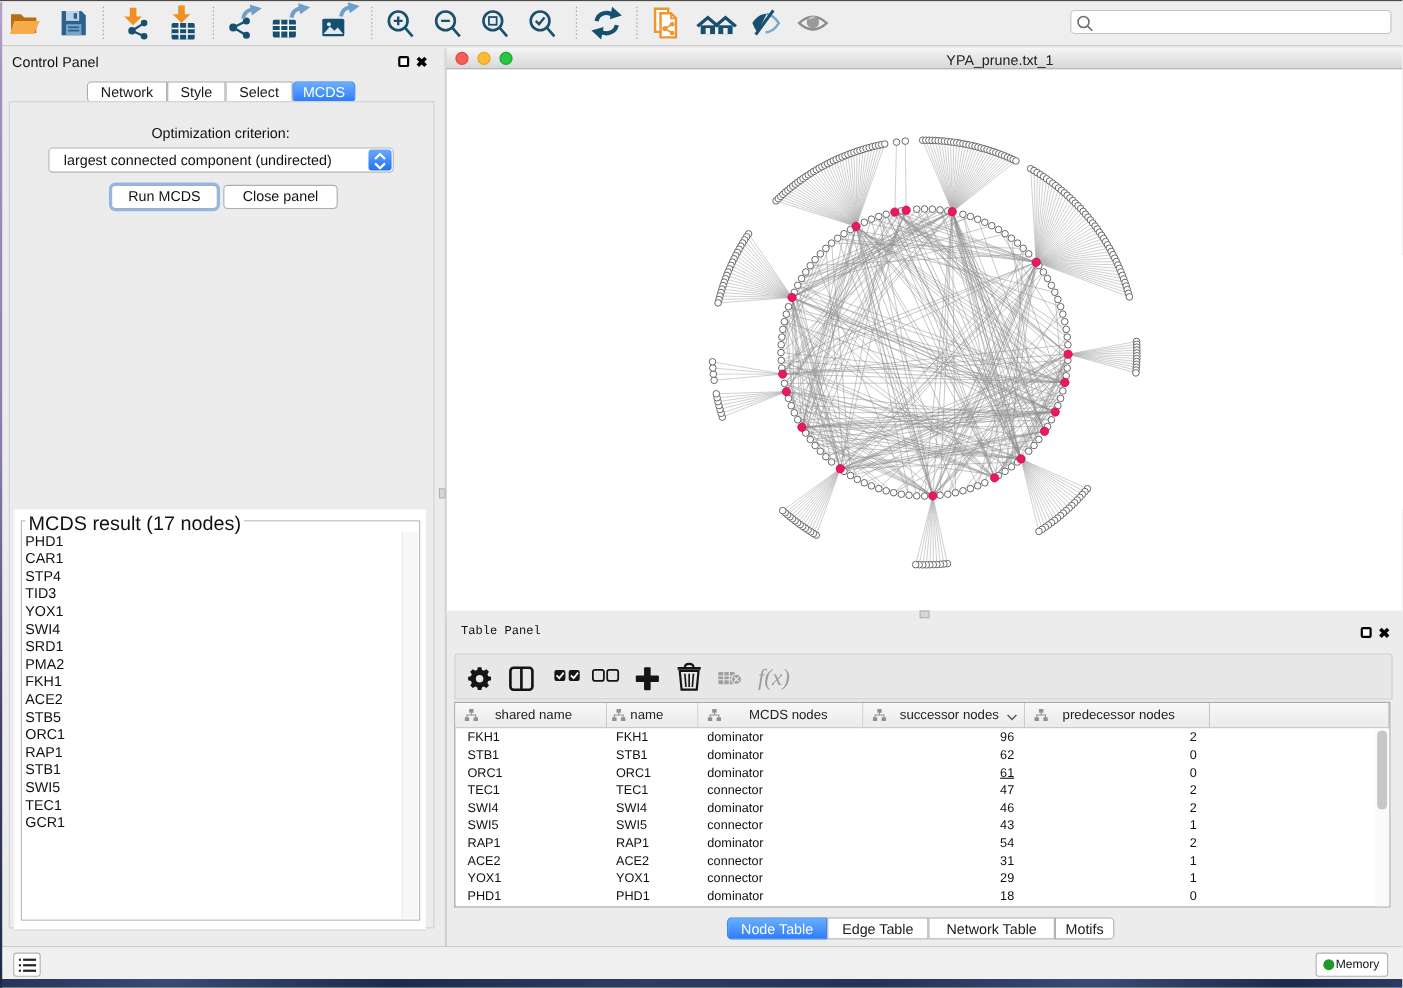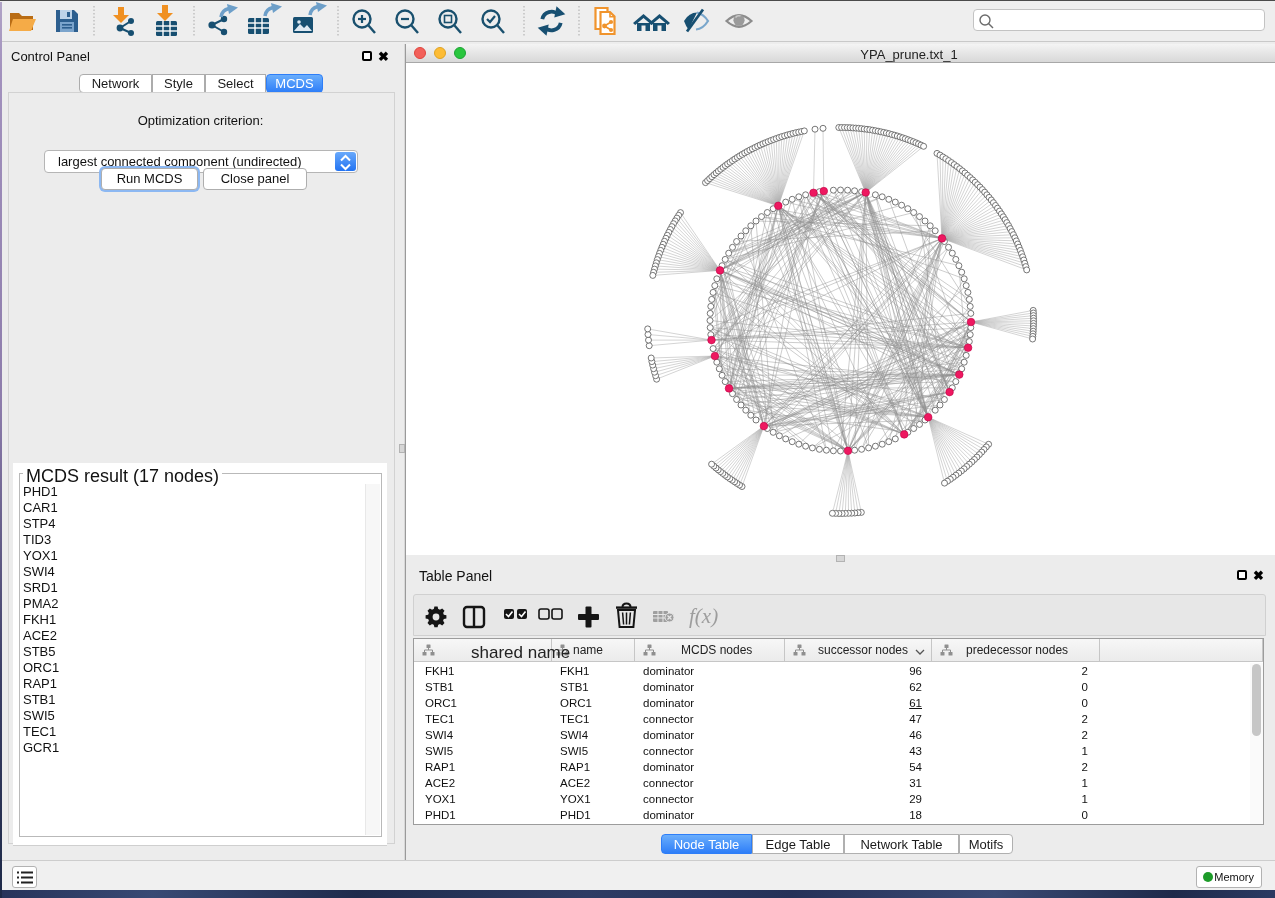--- a/index.html
+++ b/index.html
@@ -16,21 +16,21 @@
 
 
 #cpanel { position:absolute; left:2px; top:44px; width:402px; height:816px; background:#ececec; }
 #cp-title { position:absolute; left:11px; top:49px; font-size:13px; color:#111; }
 .winbox { position:absolute; width:10px; height:10px; border:2px solid #000; background:#fff; border-radius:2px; }
 .winx { position:absolute; font-size:13px; font-weight:bold; color:#000; }
 .tab { position:absolute; top:74px; height:19px; border:1px solid #acacac; background:#fff; color:#1a1a1a; font-size:13px; text-align:center; line-height:18px; }
 .tabsel { background:linear-gradient(#6aaefc,#2e7ef8); color:#fff; border:1px solid #2e7ef8; border-radius:4px; }
 #cp-inner { position:absolute; left:8px; top:92px; width:387px; height:752px; background:#ececec; border:1px solid #d2d2d2; }
 #opt-label { position:absolute; left:0; top:113px; width:401px; text-align:center; font-size:13px; color:#111; }
-#dropdown { position:absolute; left:44px; top:150px; width:314px; height:23px; background:#fff; border:1px solid #b5b5b5; border-radius:4px; font-size:13px; color:#111; line-height:21px; padding-left:13px; }
+#dropdown { position:absolute; left:44px; top:134px; width:314px; height:23px; background:#fff; border:1px solid #b5b5b5; border-radius:4px; font-size:13px; color:#111; line-height:21px; padding-left:13px; }
 #dd-step { position:absolute; right:1px; top:1px; width:21px; height:19px; background:linear-gradient(#69a9fb,#2273f2); border-radius:3px; }
 .btn { position:absolute; top:168px; height:22px; background:#fff; border:1px solid #aeaeae; border-radius:4px; font-size:13px; color:#111; text-align:center; line-height:20px; }
 #runbtn { left:101px; width:97px; box-shadow:0 0 0 2px #8cb8f2; }
 #closebtn { left:203px; width:104px; }
 #cp-white { position:absolute; left:13px; top:463px; width:374px; height:383px; background:#fff; border-bottom:1px solid #cfcfcf; }
 #fieldset { position:absolute; left:19px; top:473px; width:363px; height:364px; border:1px solid #b9b9b9; }
 #fs-legend { position:absolute; left:23px; top:466px; background:#fff; padding:0 3px; font-size:18px; color:#111; }
 #mcds-list { position:absolute; left:23px; top:484px; width:345px; font-size:13px; color:#111; line-height:16px; }
 #fs-scroll { position:absolute; left:365px; top:484px; width:15px; height:351px; background:#f7f7f7; border-left:1px solid #e8e8e8; }
 
@@ -43,21 +43,21 @@
 #net-title { position:absolute; left:406px; top:44px; width:869px; height:19px; background:linear-gradient(#f4f4f4,#d8d8d8); border-bottom:1px solid #a8a8a8; }
 .tl { position:absolute; top:47px; width:12px; height:12px; border-radius:50%; }
 #net-name { position:absolute; top:47px; left:544px; width:730px; text-align:center; font-size:13px; color:#222; }
 
 
 #hsplit { position:absolute; left:406px; top:555px; width:869px; height:8px; background:#ececec; }
 #hsplit-h { position:absolute; left:836px; top:555px; width:9px; height:7px; background:#d6d6d6; border:1px solid #b3b3b3; }
 
 
 #tpanel { position:absolute; left:406px; top:563px; width:869px; height:297px; background:#ececec; }
-#tp-title { position:absolute; left:419px; top:568px; font-size:14px; color:#111; }
+#tp-title { position:absolute; left:419px; top:568px; font-size:11px; color:#111;font-family:Liberation Mono, monospace; }
 #tp-toolbar { position:absolute; left:413px; top:594px; width:853px; height:42px; background:#e7e7e7; border:1px solid #d0d0d0; border-radius:3px 3px 0 0; }
 #tbl { position:absolute; left:413px; top:638px; width:851px; height:187px; background:#fff; border:1px solid #9c9c9c; }
 .th { position:absolute; top:639px; height:23px; background:linear-gradient(#f7f7f7,#ebebeb); border-right:1px solid #c6c6c6; border-bottom:1px solid #c6c6c6; font-size:12px; color:#222; text-align:center; line-height:22px; }
 .tr { position:absolute; height:16px; font-size:11.5px; color:#111; }
 #tbl-scroll { position:absolute; left:1250px; top:663px; width:13px; height:161px; background:#fafafa; }
 #tbl-thumb { position:absolute; left:1252px; top:664px; width:9px; height:72px; background:#c6c6c6; border-radius:5px; }
 .btab { position:absolute; top:834px; height:20px; border:1px solid #b0b0b0; background:#fff; color:#1a1a1a; font-size:13px; text-align:center; line-height:19px; }
 .btabsel { background:linear-gradient(#6aaefc,#2e7ef8); color:#fff; border:1px solid #2e7ef8; border-radius:4px 0 0 4px; }
 
 
@@ -1139,21 +1139,21 @@
 
 <div class="th" style="left:552px;width:83px;"></div>
 <svg class="abs" style="left:556px;top:644px;" width="13" height="13">
 <g fill="#8f8f8f">
       <rect x="4.5" y="0.5" width="4" height="3.5" rx="0.5"></rect>
       <rect x="0.5" y="8" width="4" height="3.5" rx="0.5"></rect>
       <rect x="8.5" y="8" width="4" height="3.5" rx="0.5"></rect>
     </g>
 <path d="M6.5 4 v2 M2.5 8 v-2 h8 v2" stroke="#8f8f8f" stroke-width="1" fill="none"></path>
   </svg>
-<div class="abs" style="left:450px;top:643px;font-size:17px;color:#222;margin-left:21px;">shared name</div>
+<div class="abs" style="left:450px;top:643px;font-size:12px;color:#222;">shared name</div>
 <div class="abs" style="left:573px;top:643px;font-size:12px;color:#222;">name</div>
 <div class="th" style="left:635px;width:150px;"></div>
 <svg class="abs" style="left:643px;top:644px;" width="13" height="13">
 <g fill="#8f8f8f">
       <rect x="4.5" y="0.5" width="4" height="3.5" rx="0.5"></rect>
       <rect x="0.5" y="8" width="4" height="3.5" rx="0.5"></rect>
       <rect x="8.5" y="8" width="4" height="3.5" rx="0.5"></rect>
     </g>
 <path d="M6.5 4 v2 M2.5 8 v-2 h8 v2" stroke="#8f8f8f" stroke-width="1" fill="none"></path>
   </svg>

